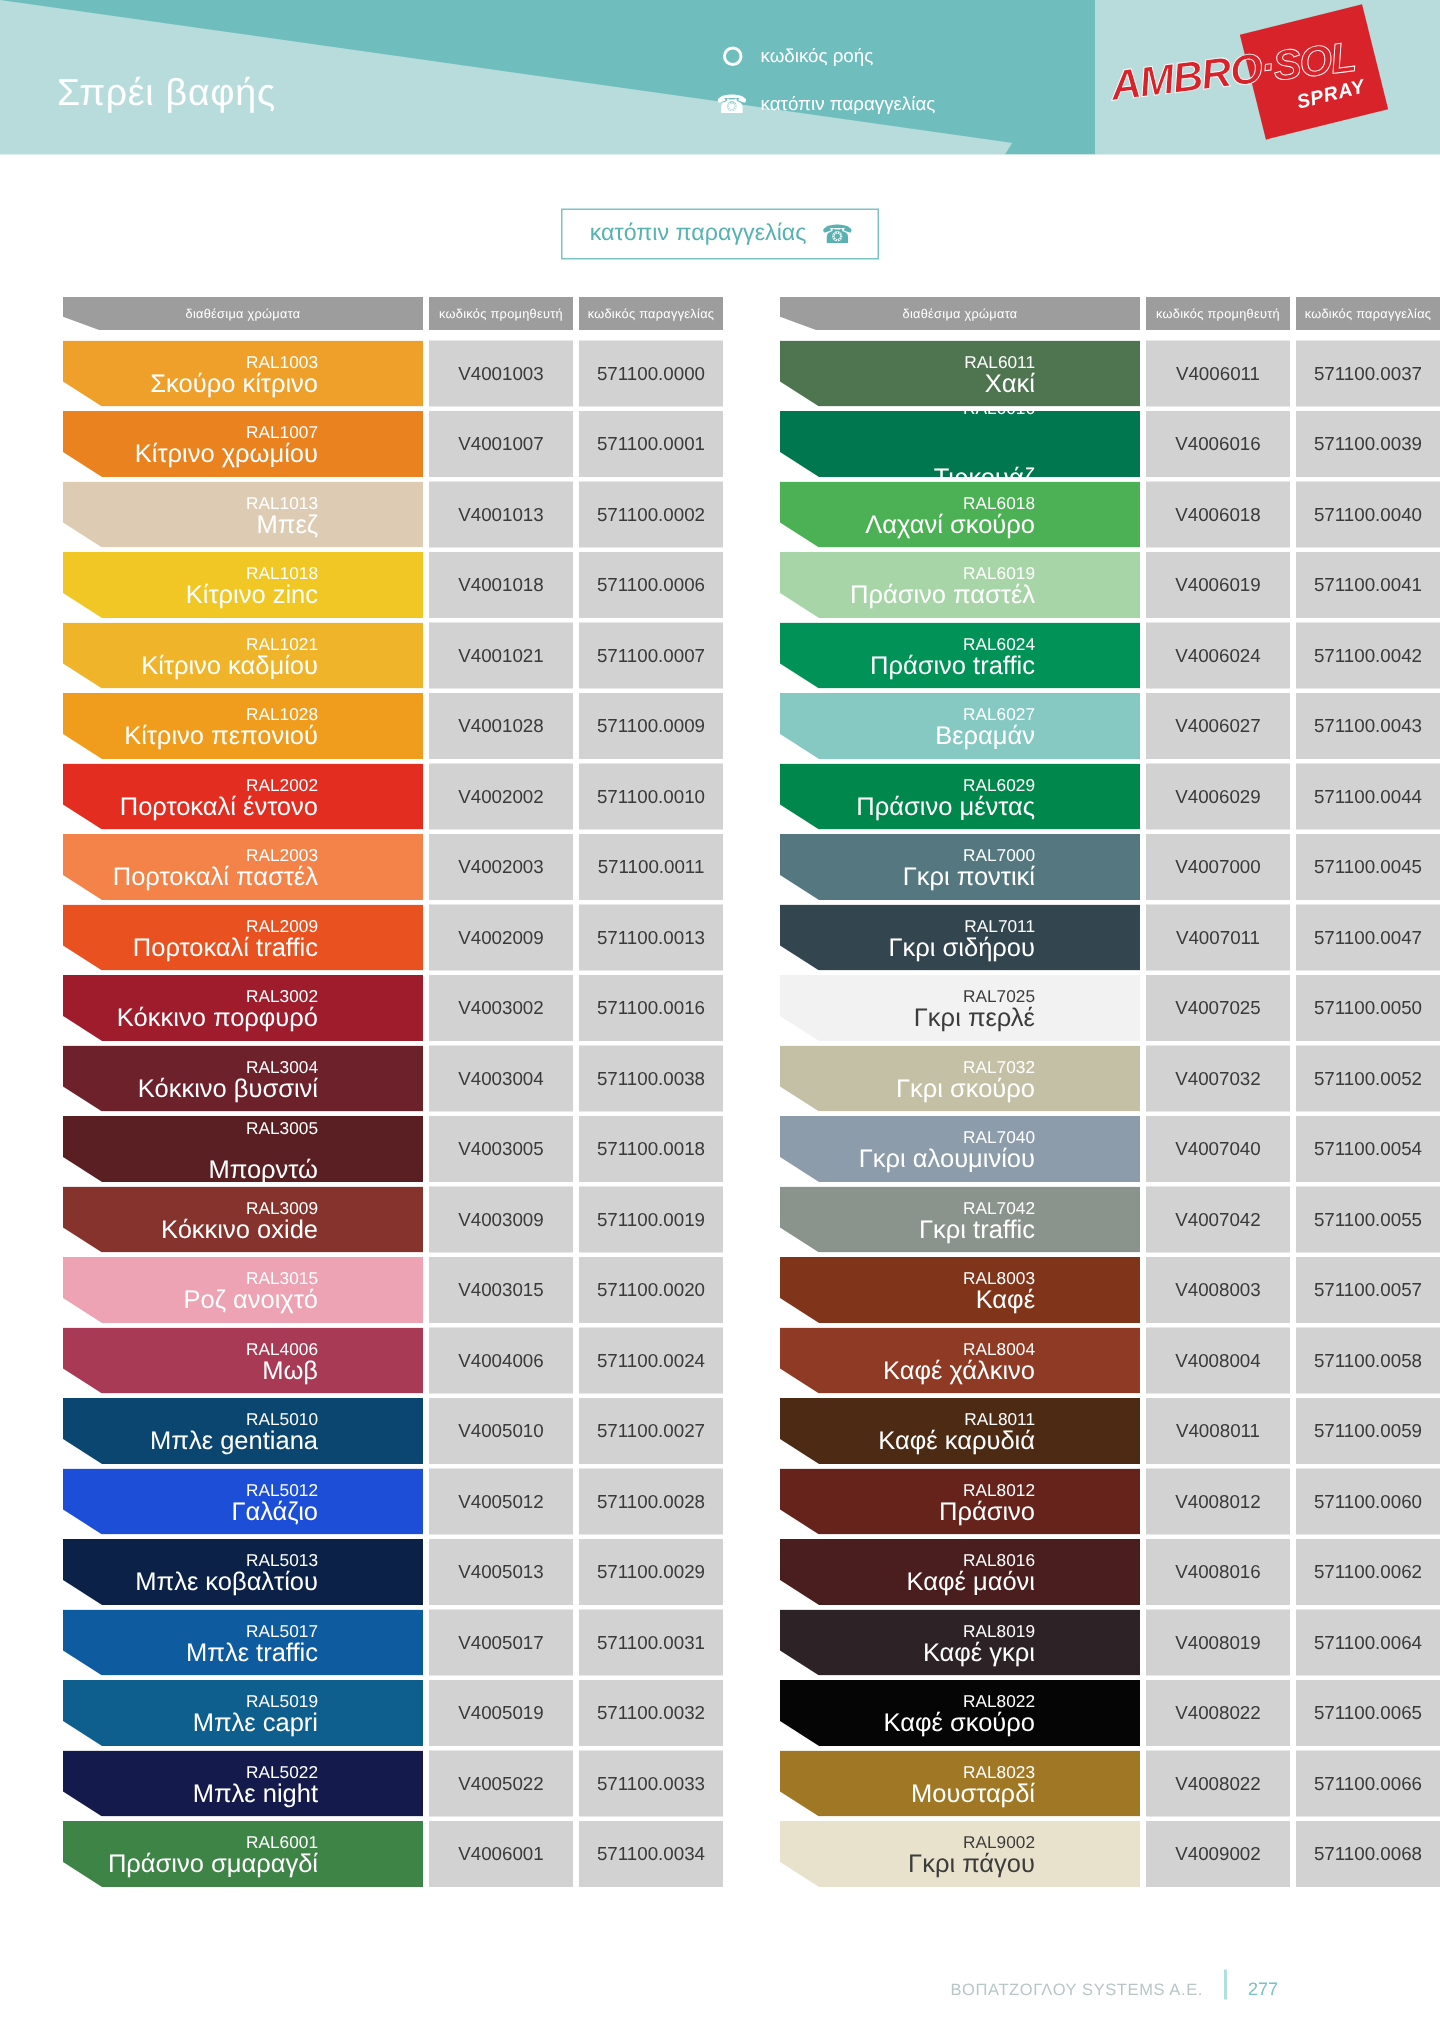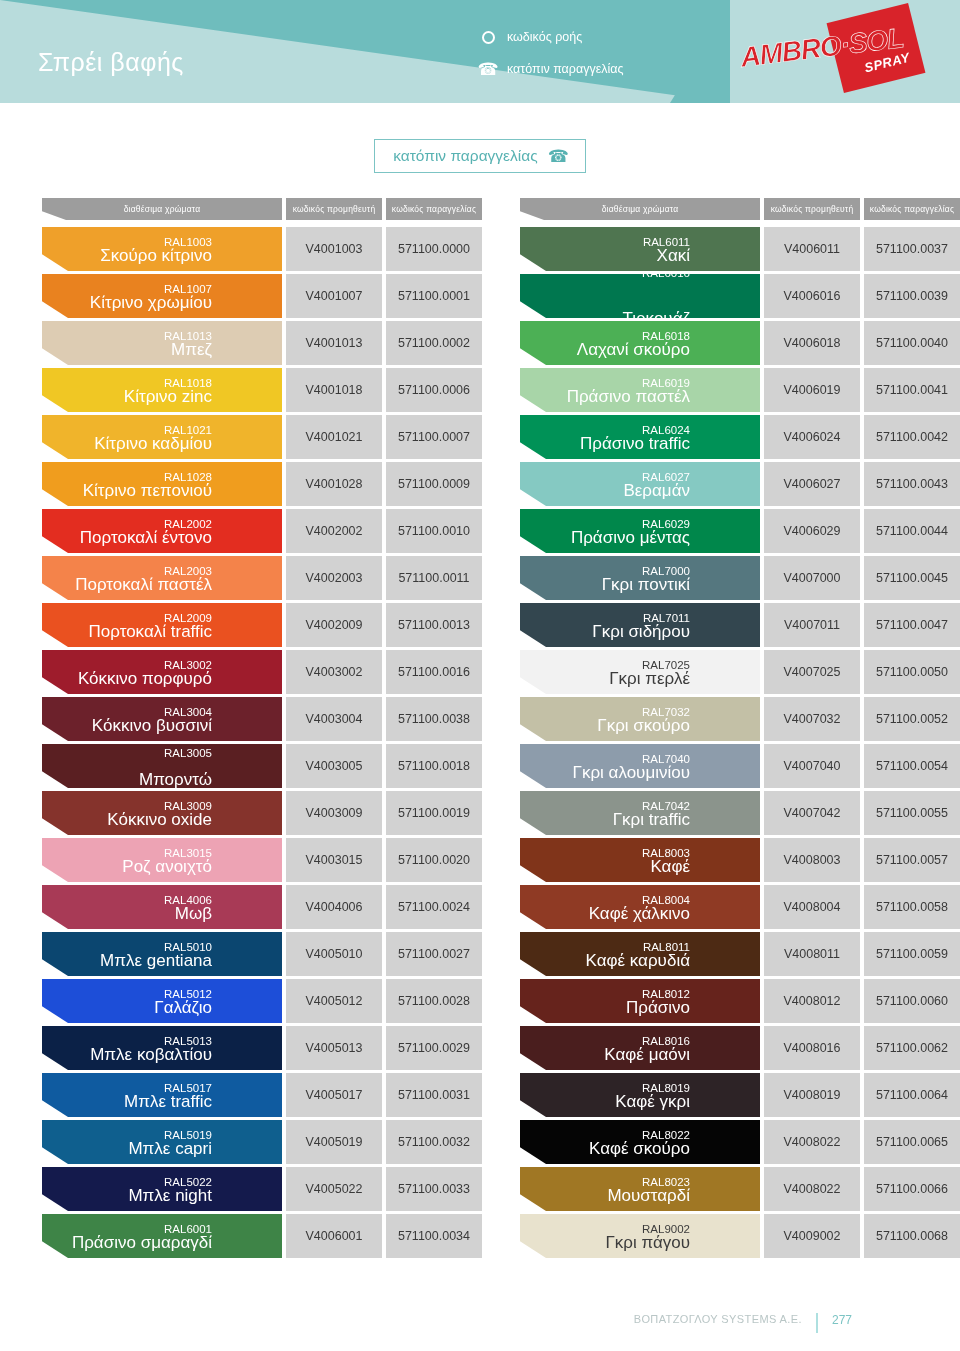--- a/index.html
+++ b/index.html
@@ -112,21 +112,21 @@
     display: flex; align-items: center; justify-content: center;
     margin-left: 4px;
     font-size: 12.5px; color: #3a3a3a;
   }
   .cell.c1 { width: 96px; }
   .cell.c2 { width: 96px; }
 
   
   .footer {
     position: absolute; left: 0; bottom: 18px; width: 876px;
-    display: flex; justify-content: flex-end; align-items: flex-start;
+    display: flex; justify-content: flex-end; align-items: flex-end;
     padding-right: 24px; gap: 14px;
   }
   .footer .co { font-size: 11px; color: #b9c6c6; letter-spacing: .4px; }
   .footer .sep { width: 2px; height: 20px; background: #aee0e0; }
   .footer .pg { font-size: 12px; color: #7cc4c4; }
 </style>
 </head>
 <body>
 
 <div class="header">

